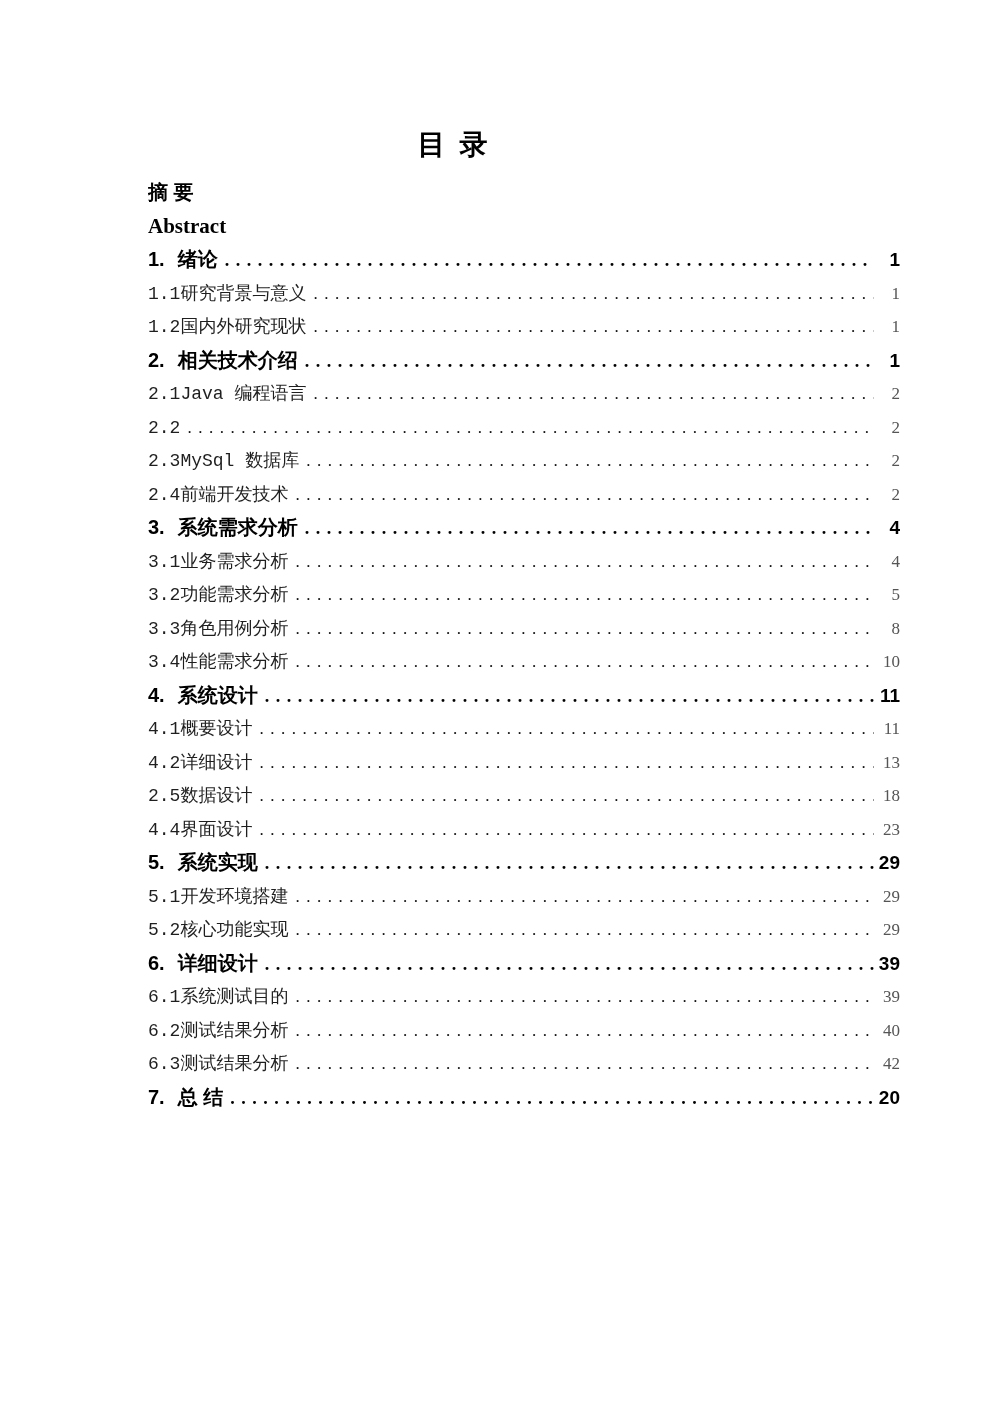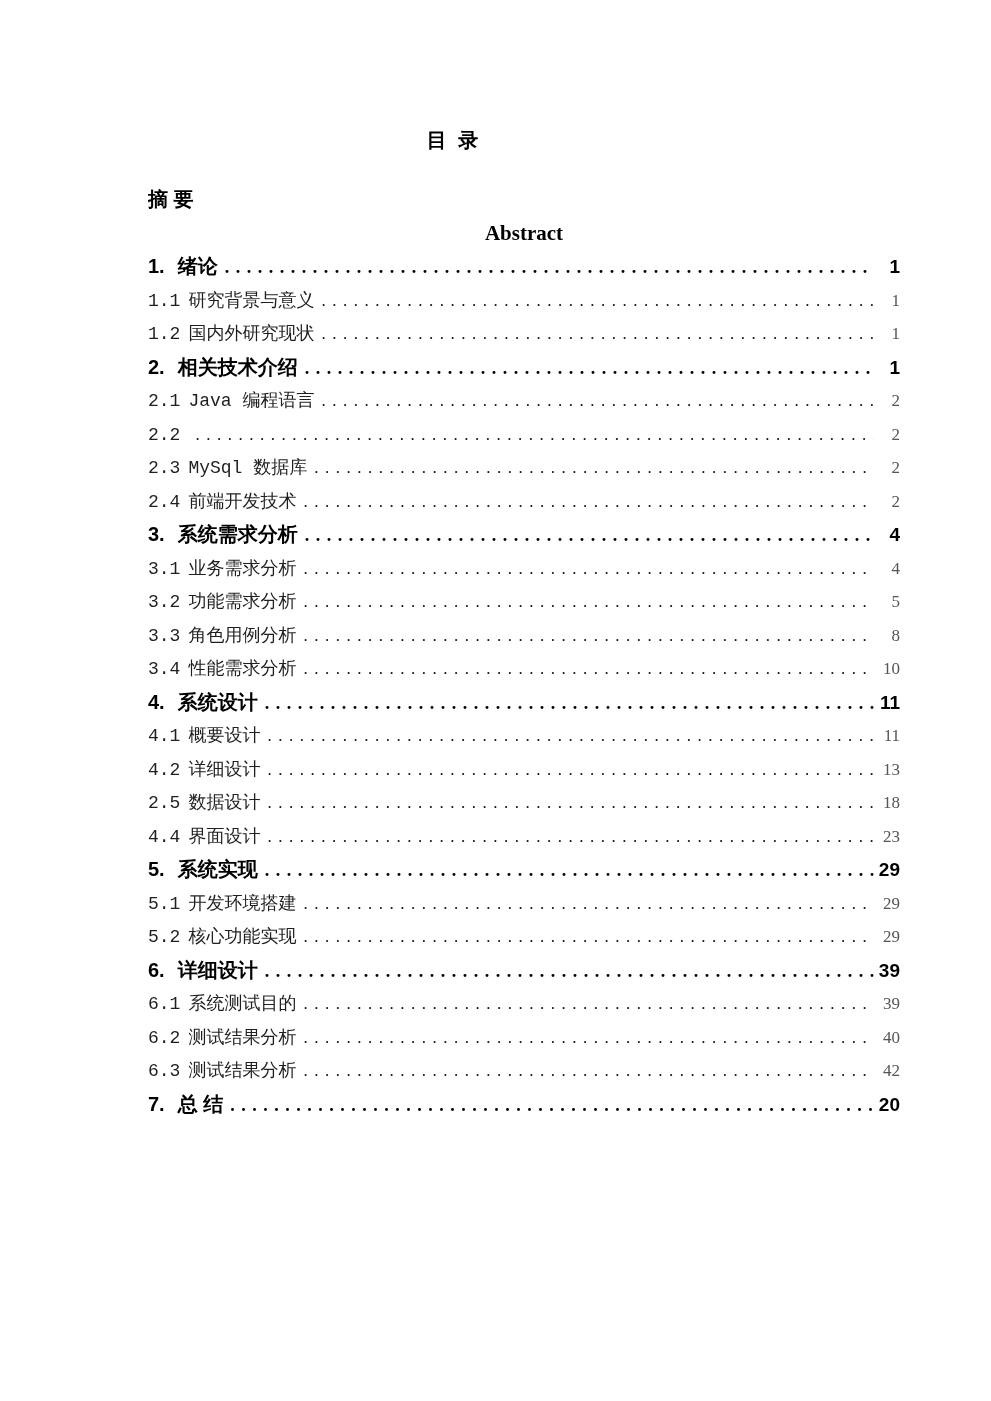--- a/index.html
+++ b/index.html
@@ -15,28 +15,28 @@
   }
   .doc-title {
     position: absolute;
     top: 128px;
     left: 0;
     width: 908px;
     margin: 0;
     text-align: center;
     font-family: "Liberation Sans", "DejaVu Sans", sans-serif;
     font-weight: bold;
-    font-size: 20px;
+    font-size: 28px;
     letter-spacing: 3px;
     color: #000000;
     line-height: 1.2;
   }
   .toc {
     position: absolute;
-    top: 183px;
+    top: 176px;
     left: 148px;
     right: 91px;
   }
   .row {
     display: flex;
     align-items: baseline;
     height: 33.5px;
     line-height: 33.5px;
     white-space: nowrap;
     overflow: hidden;
@@ -45,30 +45,29 @@
     font-family: "Liberation Sans", "DejaVu Sans", sans-serif;
     font-weight: bold;
     font-size: 20px;
     color: #000000;
   }
   .row--chapter-en {
     font-family: "Liberation Serif", "DejaVu Serif", serif;
     font-weight: bold;
     font-size: 21px;
     color: #000000;
-    justify-content: center;
   }
   .row--section {
     font-family: "Liberation Mono", "DejaVu Sans Mono", monospace;
     font-weight: normal;
     font-size: 18px;
     color: #1f1f1f;
   }
   .row--chapter .num { margin-right: 13px; }
-  .row--section .num { margin-right: 8px; }
+  .row--section .num { }
   .dots {
     flex: 1 1 auto;
     overflow: hidden;
     padding: 0 5px 0 7px;
     letter-spacing: 6.5px;
     font-family: "Liberation Serif", "DejaVu Serif", serif;
     font-size: 17px;
     color: #111111;
   }
   .row--chapter .dots {

